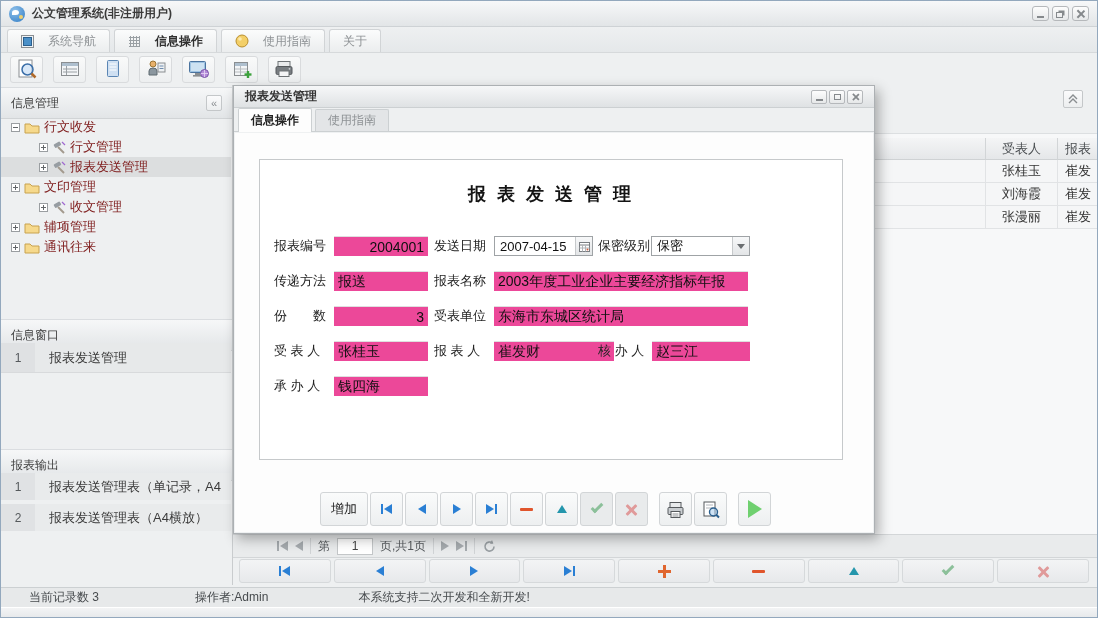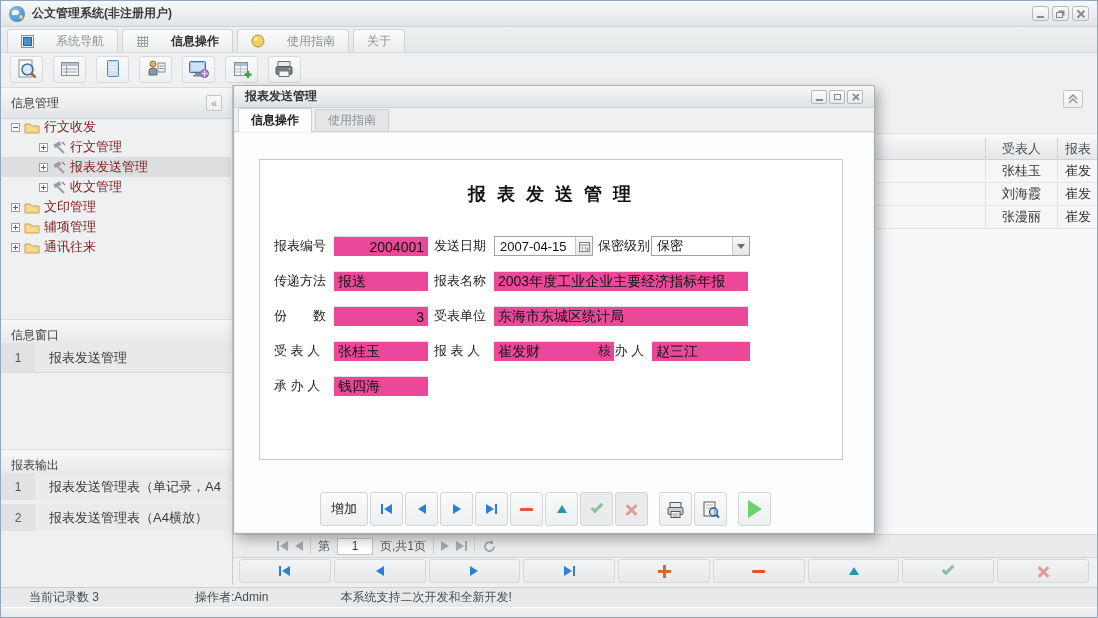--- a/index.html
+++ b/index.html
@@ -27,21 +27,21 @@
   .g-restore{width:7px;height:6px;border:1px solid currentColor;box-shadow:2px -2px 0 -0.5px currentColor;margin:2px 2px 0 0}
   .g-square{width:7px;height:6px;border:1px solid currentColor}
   .g-close{position:relative;width:9px;height:9px}
   .g-close::before,.g-close::after{content:"";position:absolute;left:4px;top:0;width:1.6px;height:10px;background:currentColor}
   .g-close::before{transform:rotate(45deg)}.g-close::after{transform:rotate(-45deg)}
 
   
   .menubar{position:absolute;left:0;top:26px;right:0;height:26px;
     background:linear-gradient(#eef0f1,#e5e8ea);border-bottom:1px solid #d6d9db;
     display:flex;align-items:flex-end;gap:4px;padding:0 6px}
-  .mtab{height:23px;display:flex;align-items:center;gap:22px;padding:0 13px;
+  .mtab{height:23px;display:flex;align-items:center;gap:14px;padding:0 13px;
     border:1px solid #d1d4d6;border-bottom:none;border-radius:3px 3px 0 0;
     background:linear-gradient(#fbfcfc,#ebedee);color:#8e9295;font-size:12px}
   .mtab.active{color:#2e2e2e;font-weight:700}
 
   
   .toolbar{position:absolute;left:0;top:52px;right:0;height:32px;display:flex;align-items:center;gap:10px;padding:0 9px;background:#eef0f1}
   .tbtn{width:33px;height:27px;border:1px solid #d9dbdd;border-radius:3px;
     background:linear-gradient(#f9fafa,#edeff0);display:flex;align-items:center;justify-content:center}
 
   
@@ -105,21 +105,21 @@
   .plus-g::after{content:"";position:absolute;left:5px;top:0;width:3px;height:13px;background:#e0662f}
   .check-g{width:12px;height:6px;border-left:3px solid #8cc09a;border-bottom:3px solid #8cc09a;transform:rotate(-45deg);margin-top:-4px}
   .cross-g{position:relative;width:13px;height:13px;color:#e09a9a}
   .cross-g::before,.cross-g::after{content:"";position:absolute;left:5px;top:0;width:3px;height:14px;background:currentColor;border-radius:1px}
   .cross-g::before{transform:rotate(45deg)}.cross-g::after{transform:rotate(-45deg)}
   .run-g{width:0;height:0;border:9px solid transparent;border-right:none;border-left:14px solid #6fd06f}
 
   
   .statusbar{position:absolute;left:0;right:0;top:586px;height:20px;background:#e7e9ea;border-top:1px solid #ccd0d2;
     display:flex;align-items:center;padding-left:28px;color:#474b4e}
-  .statusbar .s2{margin-left:96px}.statusbar .s3{margin-left:72px}
+  .statusbar .s2{margin-left:96px}.statusbar .s3{margin-left:90px}
   .frame-bottom{position:absolute;left:0;right:0;top:606px;height:12px;background:linear-gradient(#f3f4f5,#e4e7e9);border-top:1px solid #fff}
 
   
   .dialog{position:absolute;left:232px;top:84px;width:642px;height:449px;z-index:10;
     background:#eff1f2;border:1px solid #acb0b3;box-shadow:4px 5px 12px rgba(0,0,0,.3)}
   .d-title{height:22px;background:linear-gradient(#f6f7f8,#dfe2e4);border-bottom:1px solid #ccd0d2;
     display:flex;align-items:center;padding:0 11px;font-weight:700;color:#333}
   .d-btns{margin-left:auto;display:flex;gap:2px}
   .d-btn{width:16px;height:14px;border:1px solid #b5b8bb;border-radius:2px;
     background:linear-gradient(#fdfdfd,#e6e8e9);display:flex;align-items:center;justify-content:center;color:#85898c}
@@ -302,35 +302,35 @@
       </div>
       <div class="trow l2 sel">
         <span class="exp plus"></span>
         <svg width="14" height="13">
             <rect x="2" y="2" width="7" height="4" rx="1" fill="#979da2" transform="rotate(-30 5 4)"></rect>
             <line x1="6" y1="6" x2="12" y2="12" stroke="#a39a8e" stroke-width="2"></line>
             <path d="M10 1 l3 3" stroke="#a06ad0" stroke-width="1.2"></path>
           </svg>
         <span>报表发送管理</span>
       </div>
+      <div class="trow">
+        <span class="exp plus"></span>
+        <svg width="16" height="13">
+            <path d="M1 3 h5 l2 2 h7 v7 H1z" fill="#f6d98c" stroke="#c8a24e"></path>
+          </svg>
+        <span>文印管理</span>
+      </div>
       <div class="trow l2">
         <span class="exp plus"></span>
         <svg width="14" height="13">
             <rect x="2" y="2" width="7" height="4" rx="1" fill="#979da2" transform="rotate(-30 5 4)"></rect>
             <line x1="6" y1="6" x2="12" y2="12" stroke="#a39a8e" stroke-width="2"></line>
             <path d="M10 1 l3 3" stroke="#a06ad0" stroke-width="1.2"></path>
           </svg>
         <span>收文管理</span>
-      </div>
-      <div class="trow">
-        <span class="exp plus"></span>
-        <svg width="16" height="13">
-            <path d="M1 3 h5 l2 2 h7 v7 H1z" fill="#f6d98c" stroke="#c8a24e"></path>
-          </svg>
-        <span>文印管理</span>
       </div>
       <div class="trow">
         <span class="exp plus"></span>
         <svg width="16" height="13">
             <path d="M1 3 h5 l2 2 h7 v7 H1z" fill="#f6d98c" stroke="#c8a24e"></path>
           </svg>
         <span>辅项管理</span>
       </div>
       <div class="trow">
         <span class="exp plus"></span>

